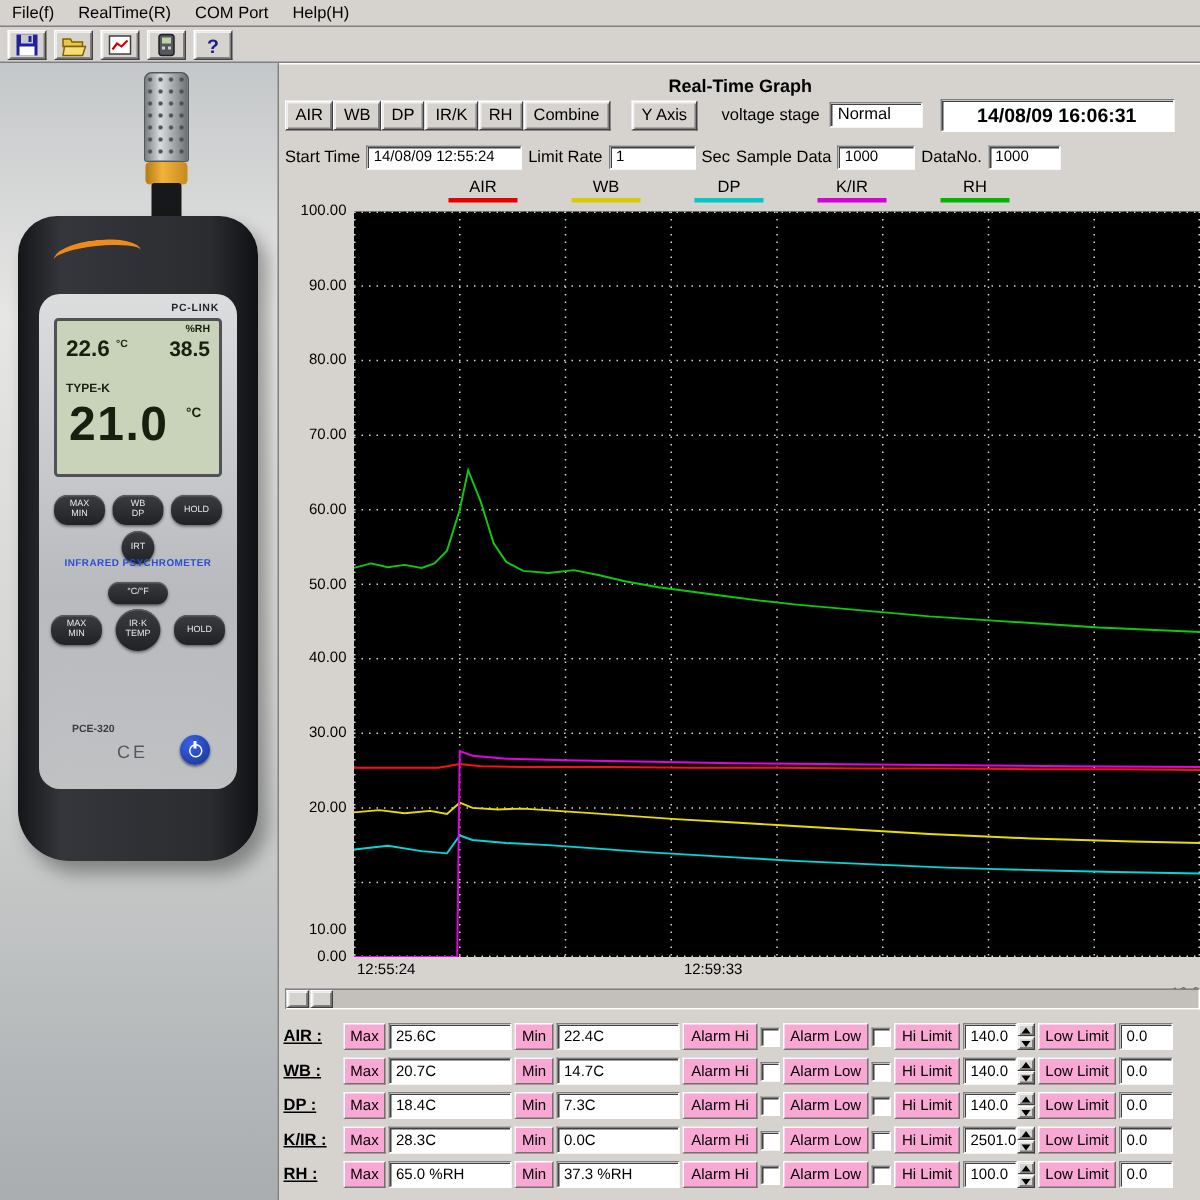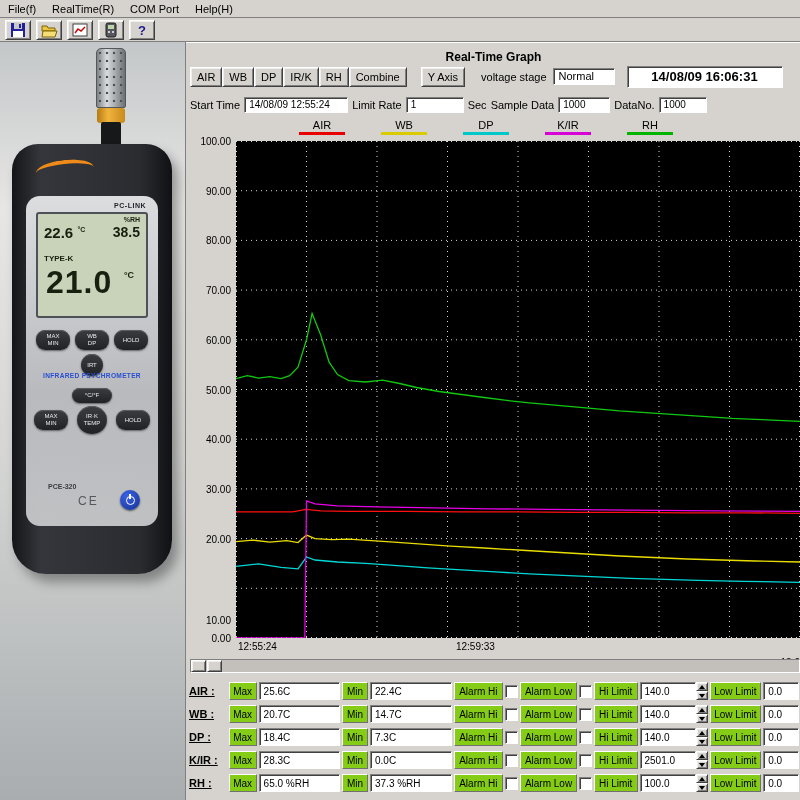--- a/index.html
+++ b/index.html
@@ -3,21 +3,21 @@
 <meta charset="utf-8">
 <style>
   * { margin:0; padding:0; box-sizing:border-box; }
   html,body { width:800px; height:800px; }
   body { font-family:"Liberation Sans", sans-serif; font-size:11px; color:#000; background:#d6d3ce; }
   .app { position:relative; width:800px; height:800px; background:#d6d3ce; overflow:hidden; }
 
   
   .raised { background:#d6d3ce; border:1px solid; border-color:#ffffff #404040 #404040 #ffffff; box-shadow:inset 1px 1px 0 #efefef, inset -1px -1px 0 #808080; }
   .inset  { background:#ffffff; border:1px solid; border-color:#808080 #ffffff #ffffff #808080; box-shadow:inset 1px 1px 0 #404040; }
-  .lbl3d  { background:#84cc16; border:1px solid; border-color:#ffffff #707070 #707070 #ffffff; }
+  .lbl3d  { background:#f9a8d4; border:1px solid; border-color:#ffffff #707070 #707070 #ffffff; }
 
   
   .menubar { position:absolute; left:0; top:0; width:800px; height:18px; display:flex; align-items:center; background:#d6d3ce; border-bottom:1px solid #808080; }
   .menu-item { padding:2px 8px; cursor:default; }
   .toolbar { position:absolute; left:0; top:19px; width:800px; height:23px; display:flex; align-items:center; gap:5px; padding-left:5px; border-bottom:1px solid #808080; box-shadow:0 1px 0 #fff; }
   .tbtn { width:26px; height:20px; display:flex; align-items:center; justify-content:center; }
   .tbtn svg { display:block; }
   .help-glyph { font-weight:bold; color:#1a1a8c; font-size:13px; }
 
   
@@ -80,21 +80,21 @@
   .dtable { position:absolute; left:2px; right:1px; top:639px; display:flex; flex-direction:column; gap:3px; }
   .trow { display:flex; align-items:center; gap:2px; height:20px; }
   .rlabel { width:38px; font-weight:bold; text-decoration:underline; font-size:11px; }
   .flbl { width:28px; height:18px; font-size:10px; display:flex; align-items:center; justify-content:center; }
   .flbl.minw { width:26px; }
   .val { width:82px; height:18px; font-size:10px; padding:1px 4px; display:flex; align-items:center; }
   .albl { height:18px; font-size:10px; display:flex; align-items:center; justify-content:center; }
   .w-ahi { width:50px; } .w-alo { width:57px; } .w-hil { width:44px; } .w-lol { width:52px;text-align:center; }
   .checkbox { width:13px; height:13px; }
   .spin { display:flex; align-items:center; }
-  .spin .val { width:56px; }
+  .spin .val { width:36px; }
   .spin-arrows { display:flex; flex-direction:column; }
   .sar { width:12px; height:9px; display:flex; align-items:center; justify-content:center; }
   .tri-up { width:0; height:0; border-left:3px solid transparent; border-right:3px solid transparent; border-bottom:4px solid #000; }
   .tri-dn { width:0; height:0; border-left:3px solid transparent; border-right:3px solid transparent; border-top:4px solid #000; }
   .lowval { width:36px; }
 </style>
 </head>
 <body>
 
 <div class="app">

